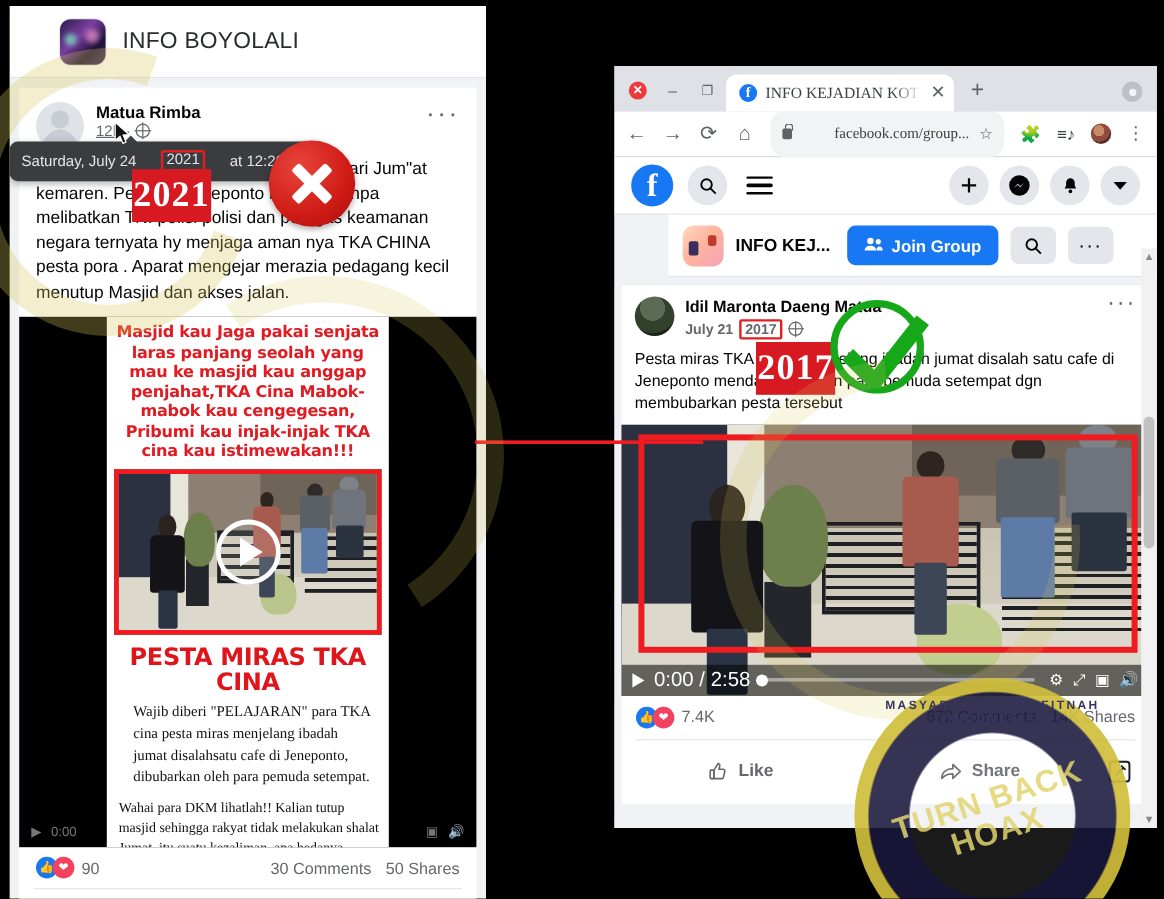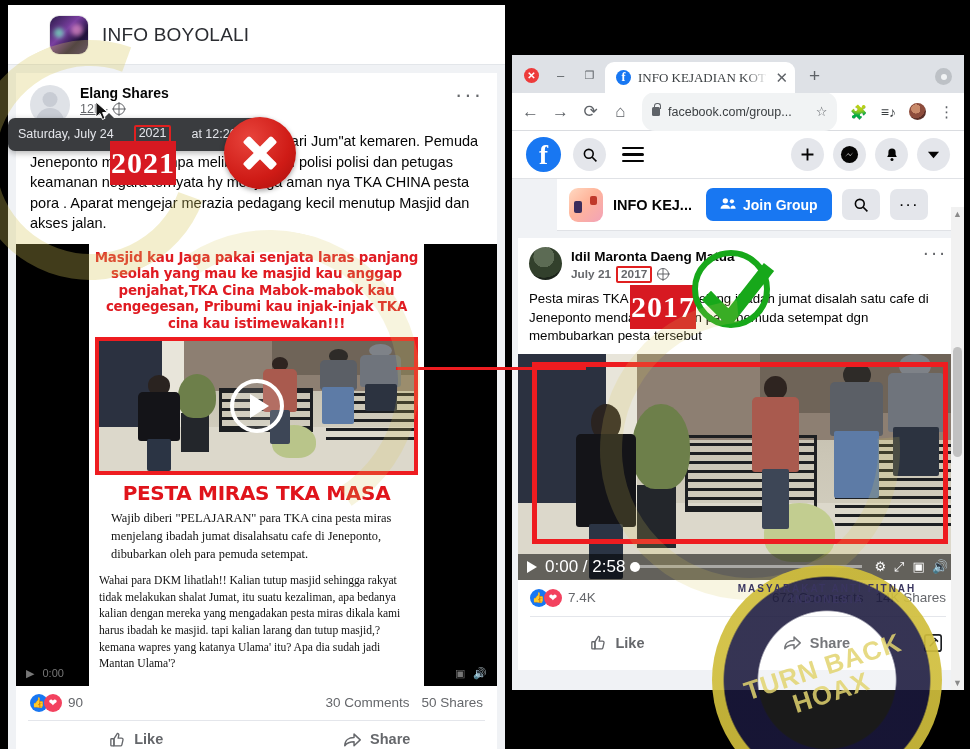--- a/index.html
+++ b/index.html
@@ -78,21 +78,21 @@
     position: absolute; left: 0; right: 0; top: 18px;
     text-align: center;
     color: #3a3560; font-weight: bold; font-size: 10px;
     letter-spacing: 2px;
   }
 
   
   #left-window {
     position: absolute;
     left: 8px; top: 5px;
-    width: 497px; height: 744px;
+    width: 397px; height: 744px;
     background: #84cc16;
     z-index: 10;
     overflow: hidden;
   }
   .lw-group-header {
     height: 60px;
     background: #fff;
     display: flex; align-items: center;
     padding-left: 42px; gap: 14px;
     border-bottom: 1px solid #e3e6ea;
@@ -391,21 +391,22 @@
     height: 38px; background:#fff;
     display:flex; align-items:center; gap:13px;
     padding: 0 10px;
     border-bottom: 1px solid #dadce0;
   }
   .nav-ic { color:#5f6368; font-size:17px; line-height:1; width:17px; text-align:center; }
   .ch-url {
     flex:1; height:39px; border-radius:13px; background:#f1f3f4;
     display:flex; align-items:center; gap:8px; padding: 0 10px;
     font-size: 12.5px; color:#3c4043;
-    font-family:Liberation Sans, sans-serif;
+    font-family:Liberation Serif, serif;
+    text-align:right;
   }
   .lock {
     width:8px;height:9px;border-radius:1.5px;background:#5f6368; position:relative; flex:none;
   }
   .lock::before{
     content:''; position:absolute; left:1.5px; top:-4px; width:5px; height:5px;
     border:1.5px solid #5f6368; border-bottom:0; border-radius:3px 3px 0 0;
   }
   .url-text { flex:1; white-space:nowrap; overflow:hidden; }
   .star { color:#5f6368; font-size:13px; }
@@ -577,21 +578,21 @@
       <div class="lw-group-avatar"></div>
       <div class="lw-group-name">INFO BOYOLALI</div>
     </div>
 
     <div class="lw-body">
       <div class="lw-card">
 
         <div class="lw-post-head">
           <div class="lw-avatar"></div>
           <div class="lw-names">
-            <div class="lw-author">Elang Shares</div>
+            <div class="lw-author">Matua Rimba</div>
             <div class="lw-meta">
               <span class="ts">12h</span>
               <span>·</span>
               <span class="globe"></span>
             </div>
           </div>
           <div class="lw-dots">···</div>
         </div>
 
         <div class="lw-text">Pesta miras TKA CHINA di restoran pd hari Jum"at kemaren. Pemuda Jeneponto merazia tanpa melibatkan TNI polisi polisi dan petugas keamanan negara ternyata hy menjaga aman nya TKA CHINA pesta pora . Aparat mengejar merazia pedagang kecil  menutup Masjid dan akses jalan.</div>
@@ -637,21 +638,21 @@
                   <div class="p-body" style="left:0;top:16%;width:100%;height:48%;background:#6f747c;"></div>
                   <div class="p-legs" style="left:10%;top:60%;width:80%;height:40%;background:#2c3340;"></div>
                 </div>
               </div>
               <div class="vid-play">
                   <i></i>
                 </div>
             </div>
 
             <div class="info-title">
-              <div>PESTA MIRAS TKA MASA</div>
+              <div>PESTA MIRAS TKA CINA</div>
             </div>
 
             <div class="info-p1">Wajib diberi "PELAJARAN" para TKA  cina pesta miras menjelang ibadah jumat disalahsatu cafe di Jeneponto, dibubarkan oleh para pemuda setempat.</div>
             <div class="info-p2">Wahai para DKM lihatlah!!  Kalian tutup masjid sehingga rakyat tidak melakukan shalat Jumat, itu suatu kezaliman, apa bedanya kalian dengan mereka yang mengadakan pesta miras dikala kami harus ibadah ke masjid. tapi kalian larang dan tutup masjid,? kemana wapres yang katanya Ulama' itu? Apa dia sudah jadi Mantan Ulama'?</div>
           </div>
 
           <div class="info-ctrl">
             <div class="grp">
               <span>▶</span>
               <span>0:00</span>

